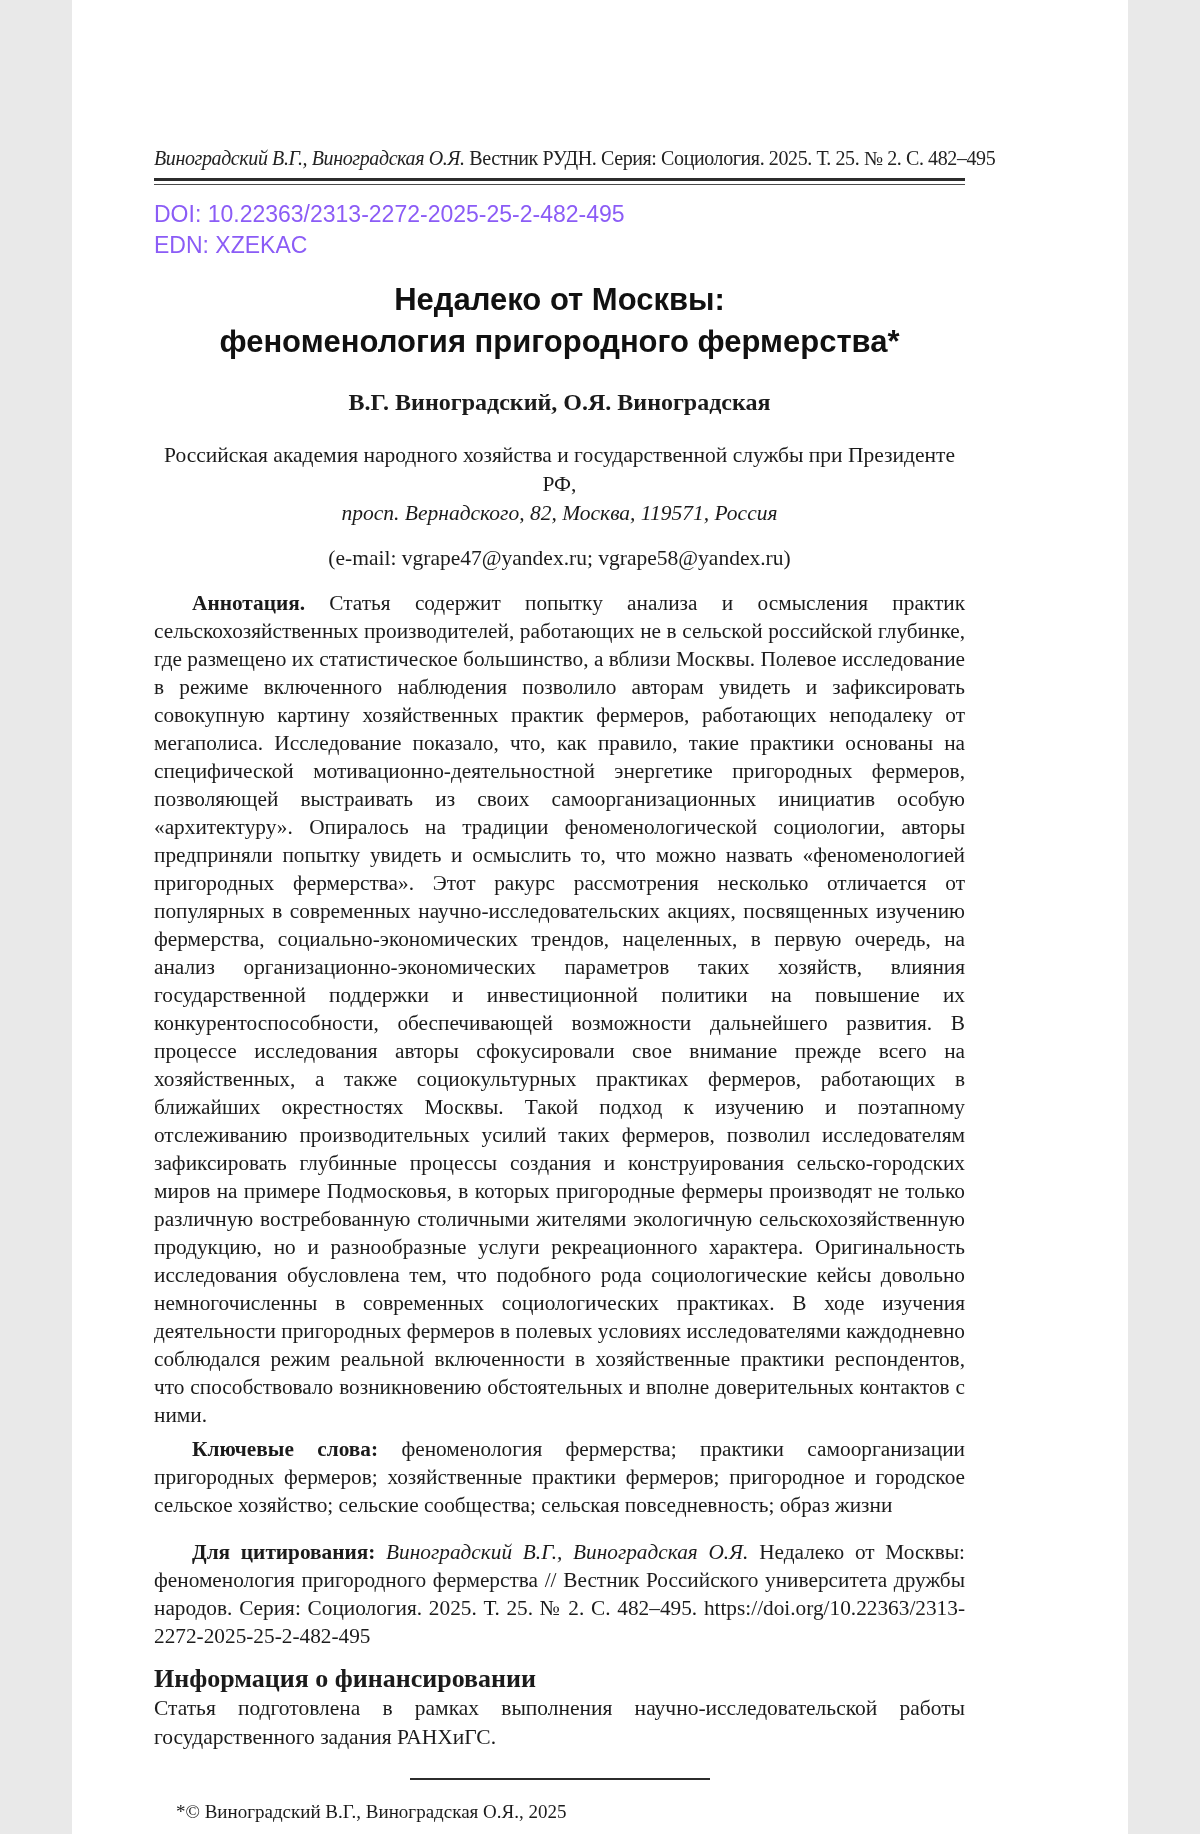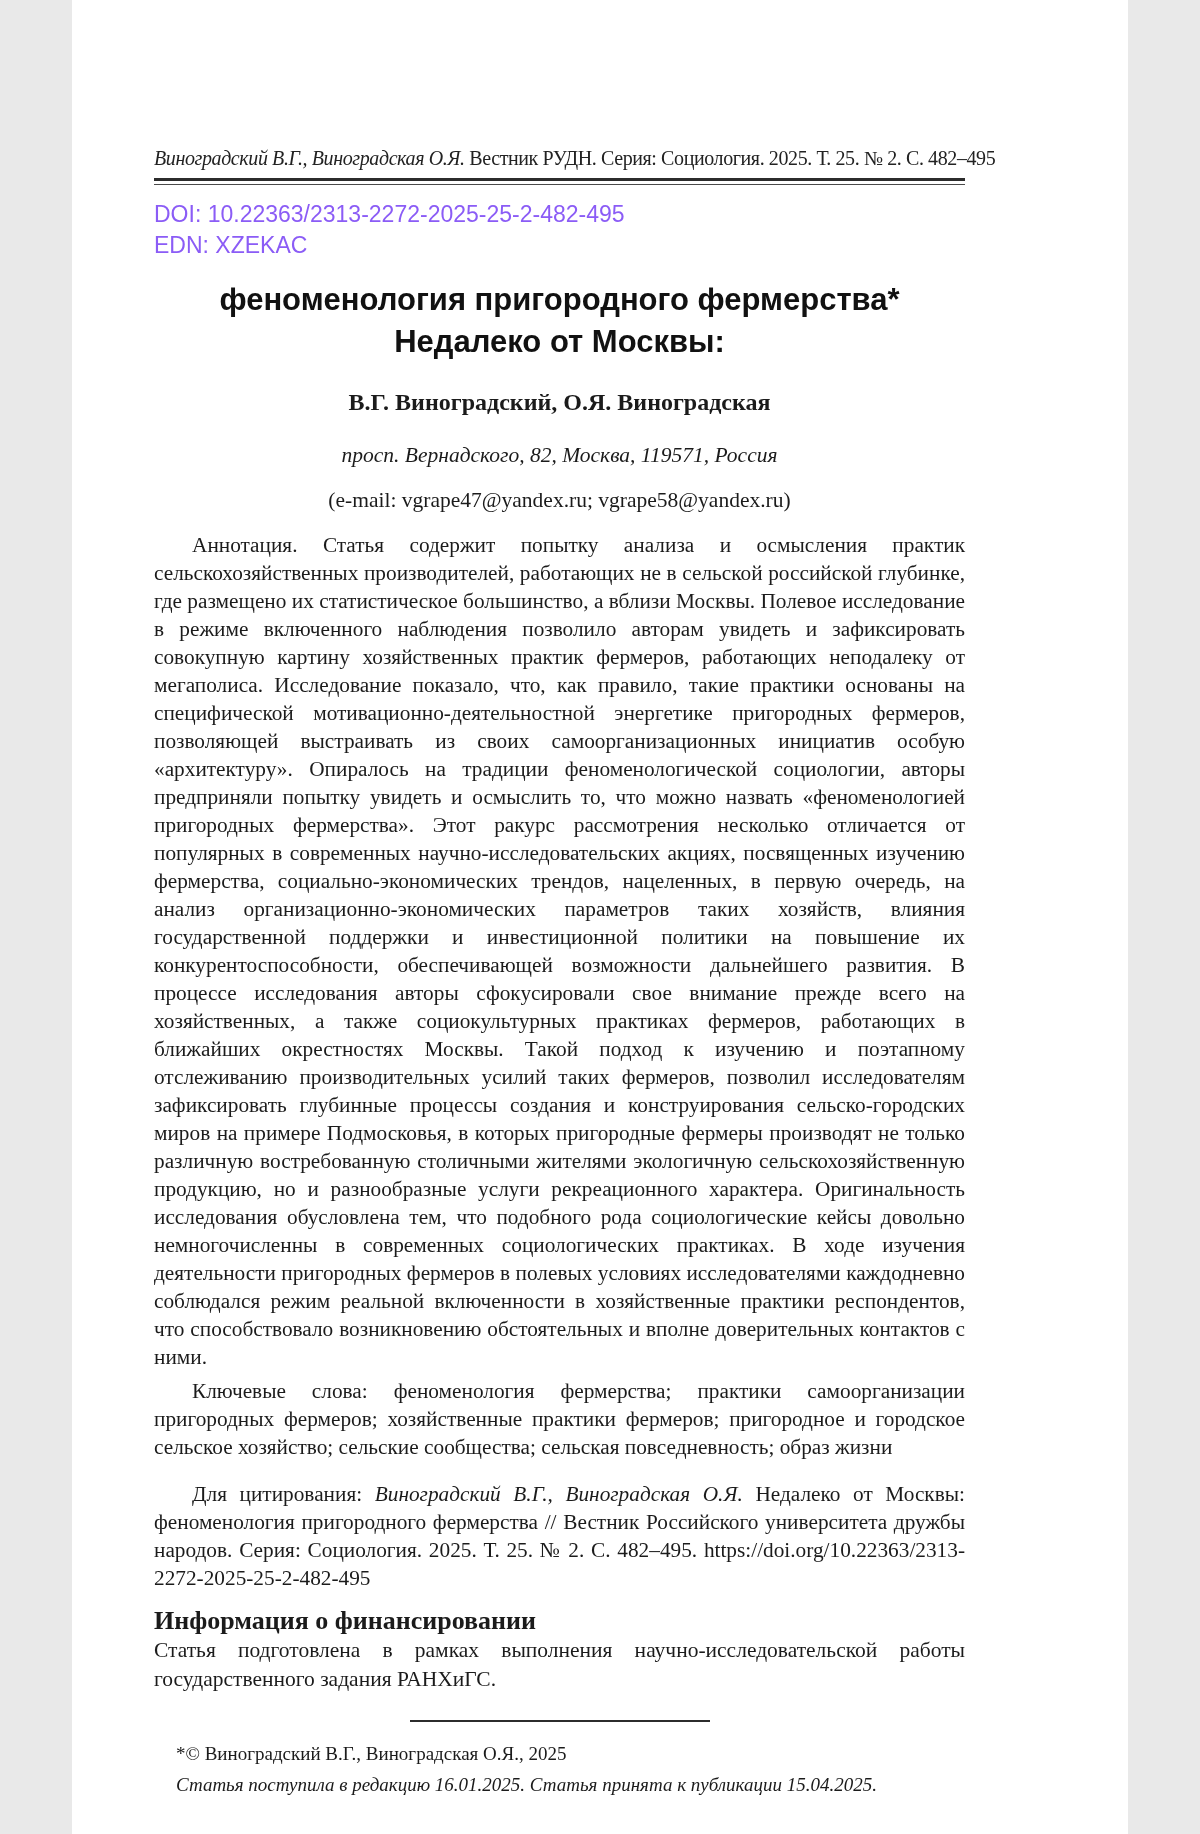--- a/index.html
+++ b/index.html
@@ -84,21 +84,21 @@
   .para {
     margin: 0;
     font-size: 21.3px;
     line-height: 28px;
     text-align: justify;
     text-indent: 38px;
   }
   .abstract-para { margin-top: 16px; }
   .keywords-para { margin-top: 6px; }
   .citation-para { margin-top: 19px; }
-  .para .lbl { font-weight: normal; }
+  .para .lbl { font-weight: bold; }
   .citation-para .cit-authors { font-style: italic; }
 
   
   .funding-heading {
     margin-top: 14px;
     font-weight: bold;
     font-size: 26px;
     line-height: 29px;
   }
   .funding-text {
@@ -133,27 +133,28 @@
       <span class="rh-authors">Виноградский В.Г., Виноградская О.Я.</span><span> Вестник РУДН. Серия: Социология. 2025. Т. 25. № 2. С. 482–495</span>
     </div>
     <div class="rule-double"></div>
 
     <div class="id-block">
       <div>DOI: 10.22363/2313-2272-2025-25-2-482-495</div>
       <div>EDN: XZEKAC</div>
     </div>
 
     <h1 class="article-title">
+      <div>Недалеко от Москвы:</div>
       <div>феноменология пригородного фермерства*</div>
-      <div>Недалеко от Москвы:</div>
     </h1>
 
     <div class="byline-authors">В.Г. Виноградский, О.Я. Виноградская</div>
 
     <div class="affiliation-block">
+      <div>Российская академия народного хозяйства и государственной службы при Президенте РФ,</div>
       <div class="affiliation-address">просп. Вернадского, 82, Москва, 119571, Россия</div>
     </div>
 
     <div class="email-line">(e-mail: vgrape47@yandex.ru; vgrape58@yandex.ru)</div>
 
     <p class="para abstract-para">
       <span class="lbl">Аннотация.</span><span> Статья содержит попытку анализа и осмысления практик сельскохозяйственных производителей, работающих не в сельской российской глубинке, где размещено их статистическое большинство, а вблизи Москвы. Полевое исследование в режиме включенного наблюдения позволило авторам увидеть и зафиксировать совокупную картину хозяйственных практик фермеров, работающих неподалеку от мегаполиса. Исследование показало, что, как правило, такие практики основаны на специфической мотивационно-деятельностной энергетике пригородных фермеров, позволяющей выстраивать из своих самоорганизационных инициатив особую «архитектуру». Опиралось на традиции феноменологической социологии, авторы предприняли попытку увидеть и осмыслить то, что можно назвать «феноменологией пригородных фермерства». Этот ракурс рассмотрения несколько отличается от популярных в современных научно-исследовательских акциях, посвященных изучению фермерства, социально-экономических трендов, нацеленных, в первую очередь, на анализ организационно-экономических параметров таких хозяйств, влияния государственной поддержки и инвестиционной политики на повышение их конкурентоспособности, обеспечивающей возможности дальнейшего развития. В процессе исследования авторы сфокусировали свое внимание прежде всего на хозяйственных, а также социокультурных практиках фермеров, работающих в ближайших окрестностях Москвы. Такой подход к изучению и поэтапному отслеживанию производительных усилий таких фермеров, позволил исследователям зафиксировать глубинные процессы создания и конструирования сельско-городских миров на примере Подмосковья, в которых пригородные фермеры производят не только различную востребованную столичными жителями экологичную сельскохозяйственную продукцию, но и разнообразные услуги рекреационного характера. Оригинальность исследования обусловлена тем, что подобного рода социологические кейсы довольно немногочисленны в современных социологических практиках. В ходе изучения деятельности пригородных фермеров в полевых условиях исследователями каждодневно соблюдался режим реальной включенности в хозяйственные практики респондентов, что способствовало возникновению обстоятельных и вполне доверительных контактов с ними.</span>
     </p>
 
     <p class="para keywords-para">

